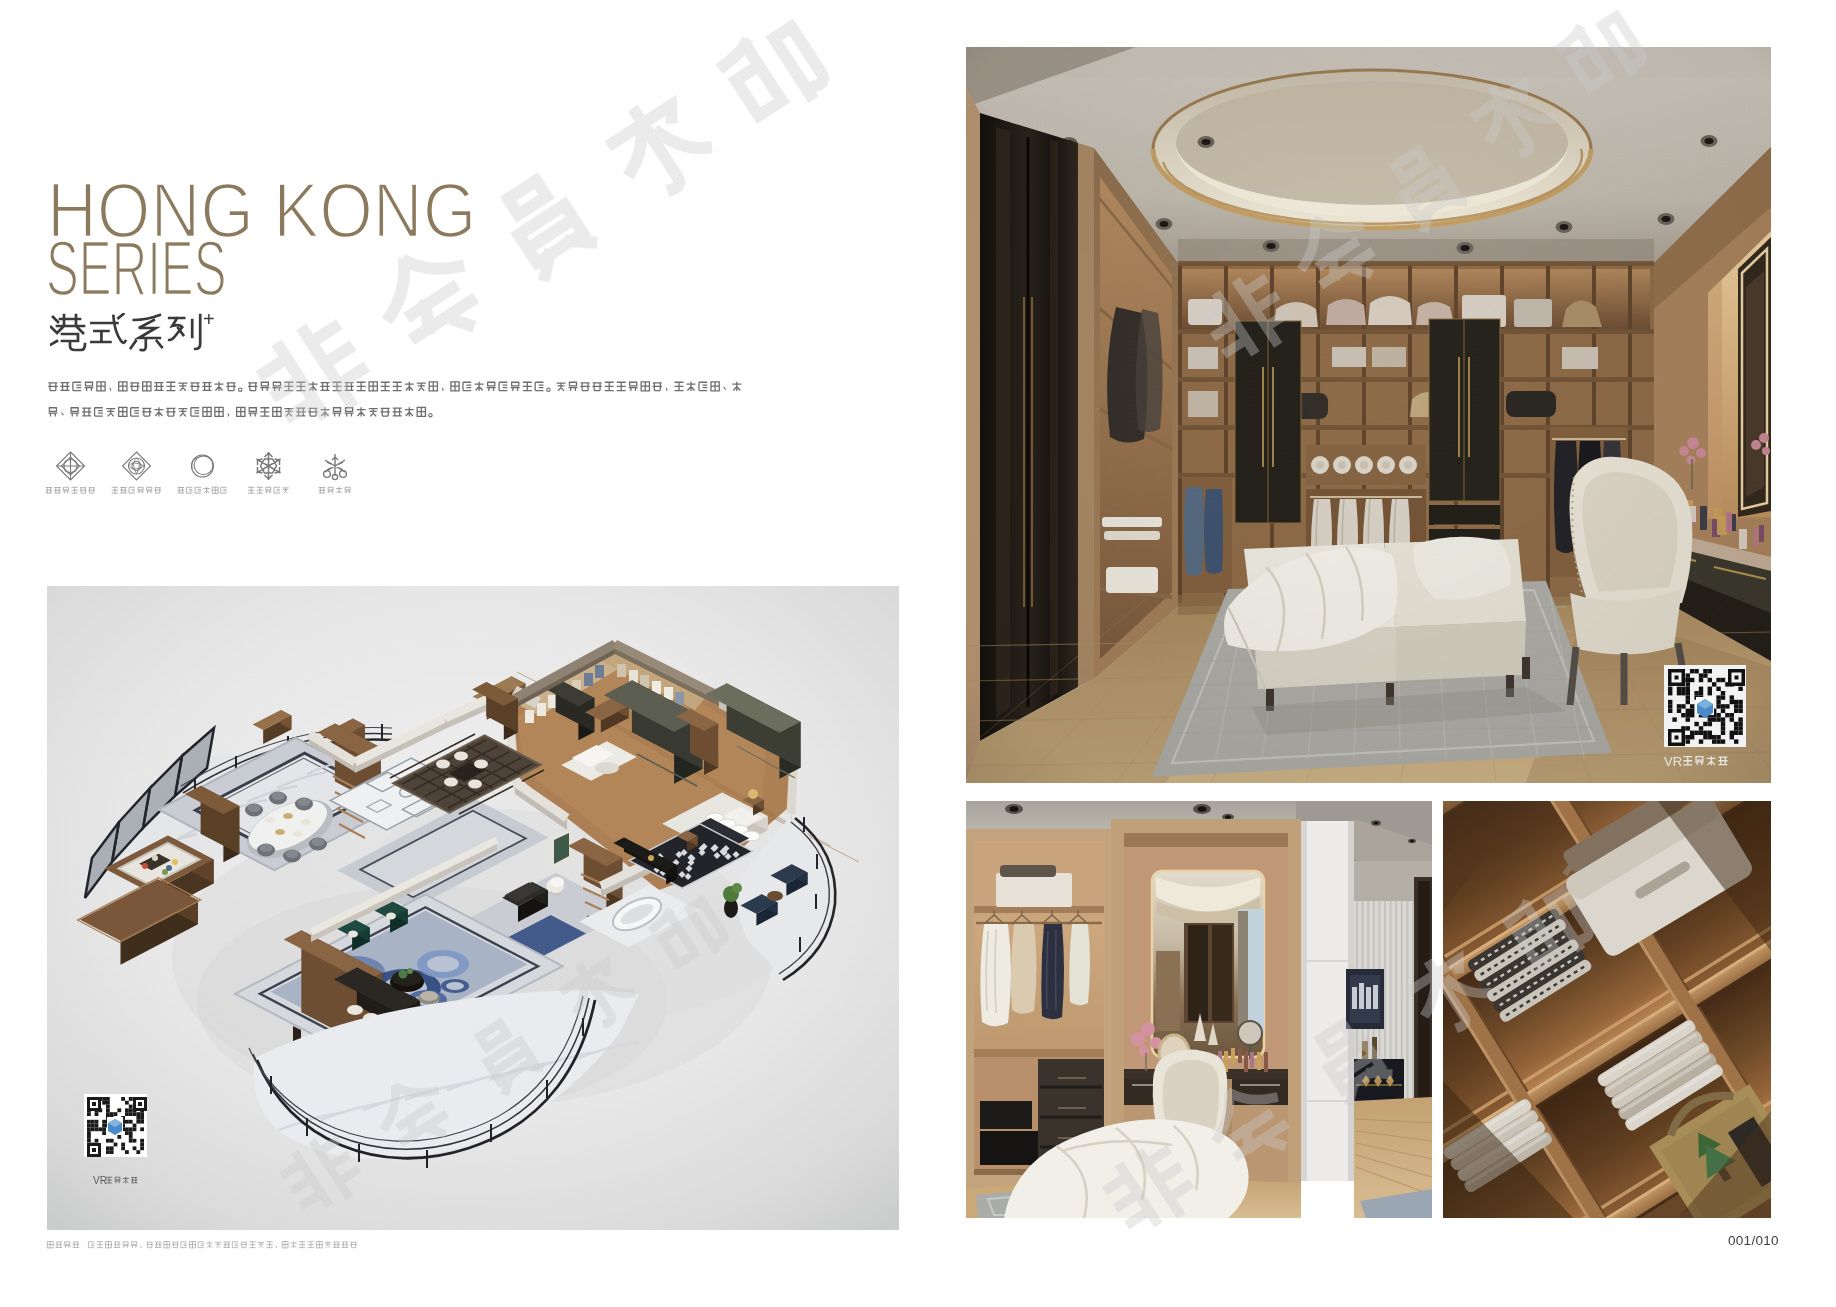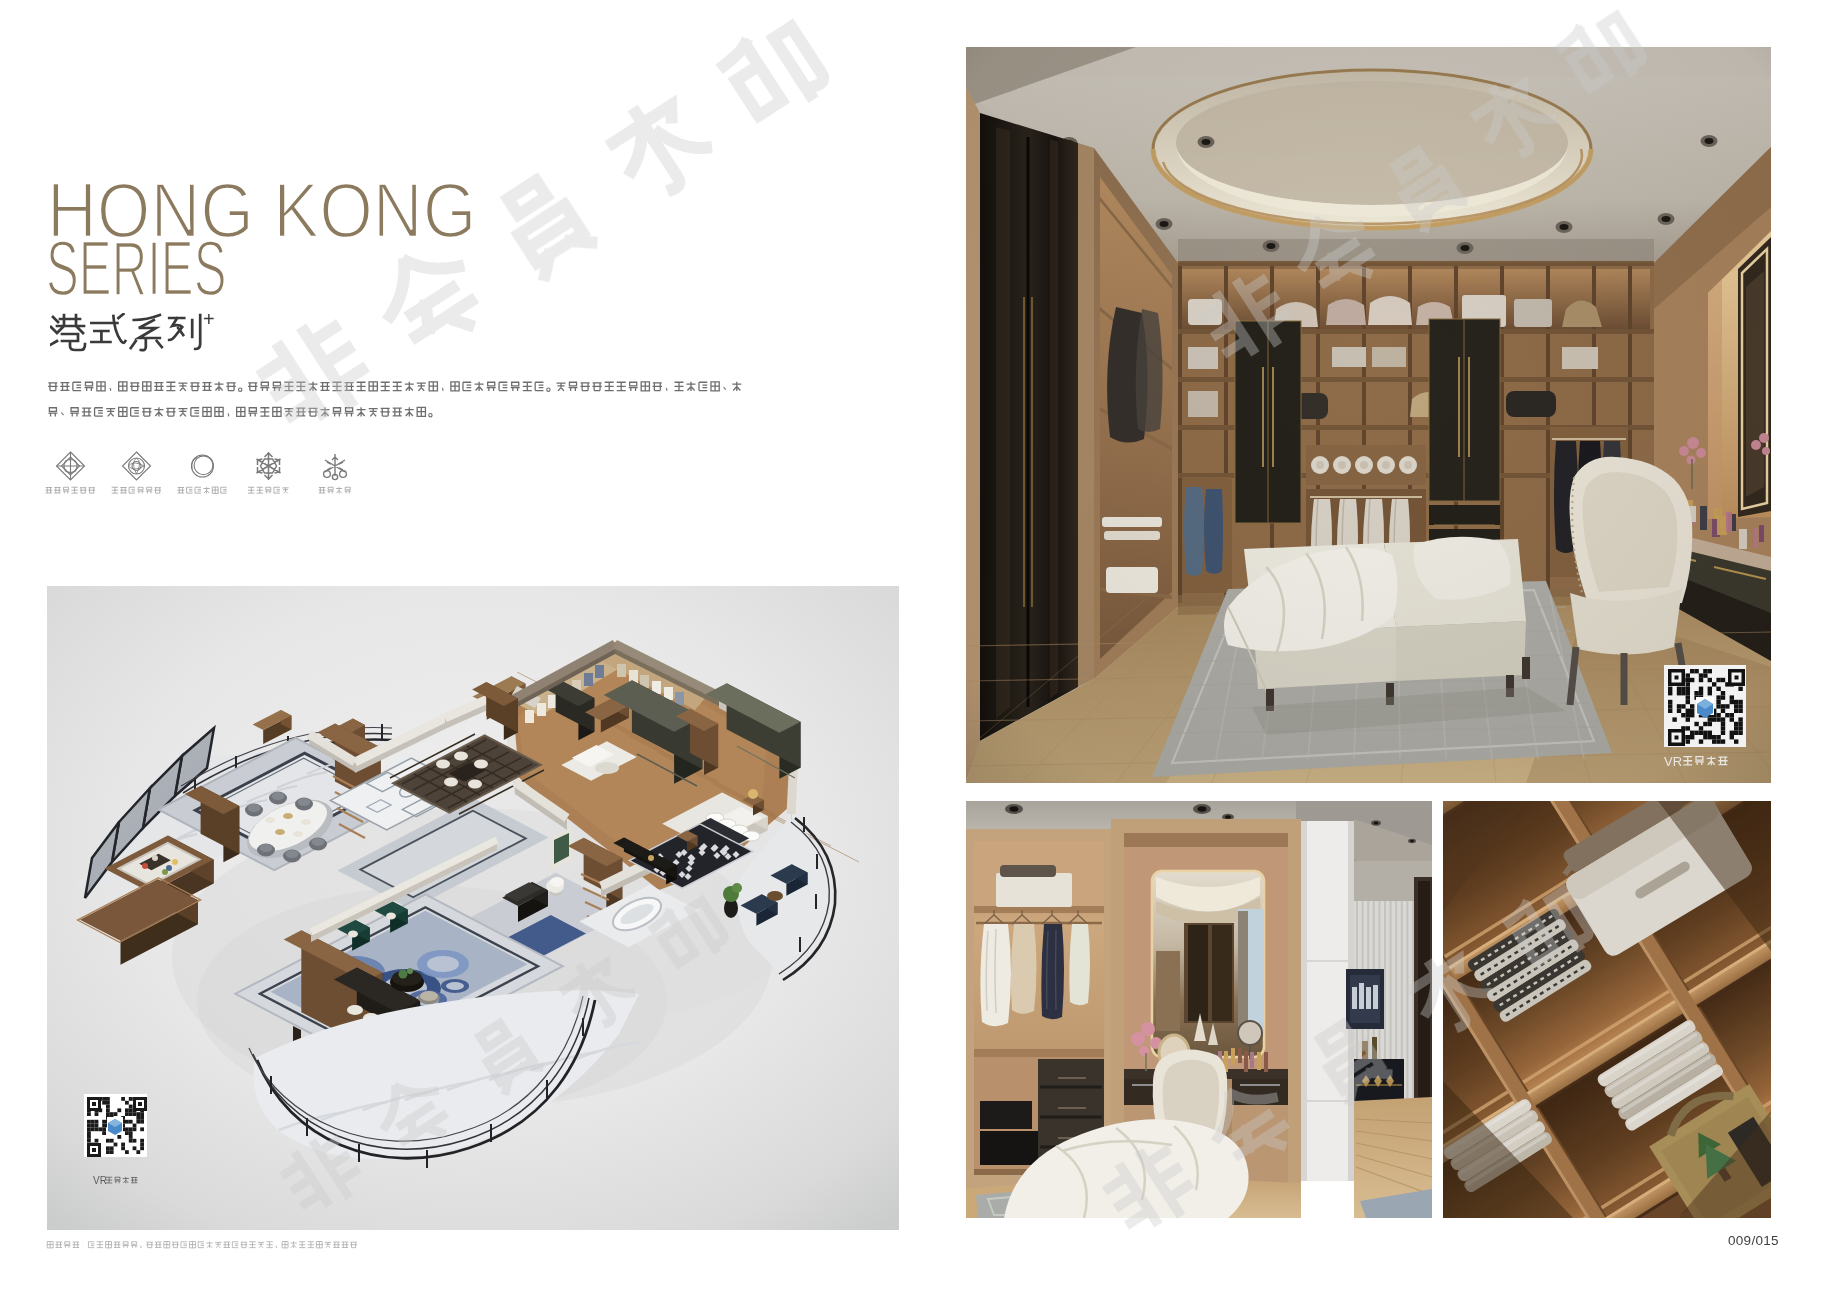--- a/index.html
+++ b/index.html
@@ -1426,21 +1426,21 @@
         <use href="#hz3" transform="translate(289.4 10.5) scale(0.840)"></use>
         <use href="#hz0" transform="translate(298.0 10.5) scale(0.840)"></use>
         <use href="#hz0" transform="translate(306.6 10.5) scale(0.840)"></use>
         <use href="#hz1" transform="translate(315.1 10.5) scale(0.840)"></use>
         <use href="#hz5" transform="translate(323.7 10.5) scale(0.840)"></use>
         <use href="#hz7" transform="translate(332.3 10.5) scale(0.840)"></use>
         <use href="#hz7" transform="translate(340.8 10.5) scale(0.840)"></use>
         <use href="#hz2" transform="translate(349.4 10.5) scale(0.840)"></use>
       </g>
     </svg>
-    <div class="abs" style="left:1728px;top:1233px;font-size:13.5px;color:#3f3f3f;letter-spacing:0.3px">009/015</div>
+    <div class="abs" style="left:1728px;top:1233px;font-size:13.5px;color:#3f3f3f;letter-spacing:0.3px">001/010</div>
     <svg class="abs" style="left:0;top:0;pointer-events:none" width="1836" height="1307" viewBox="0 0 1836 1307">
       <defs>
         <g id="wm1">
           <path d="M-14 -40V34 M14 -40V40 M-14 -28H-40M-14 -4H-40M-14 20H-40 M14 -28H40M14 -4H40M14 20H40"></path>
         </g>
         <g id="wm2">
           <path d="M-2 -42Q-16 -18 -40 -8 M2 -42Q14 -22 40 -12 M-22 2H24 M-30 22H32 M-6 2L-16 22 M10 30l8 10"></path>
         </g>
         <g id="wm3">
           <path d="M-16 -40h32v18h-32z M-26 -6h52v32h-52z M-26 10h52 M-12 26l-14 14 M12 26l16 12"></path>

